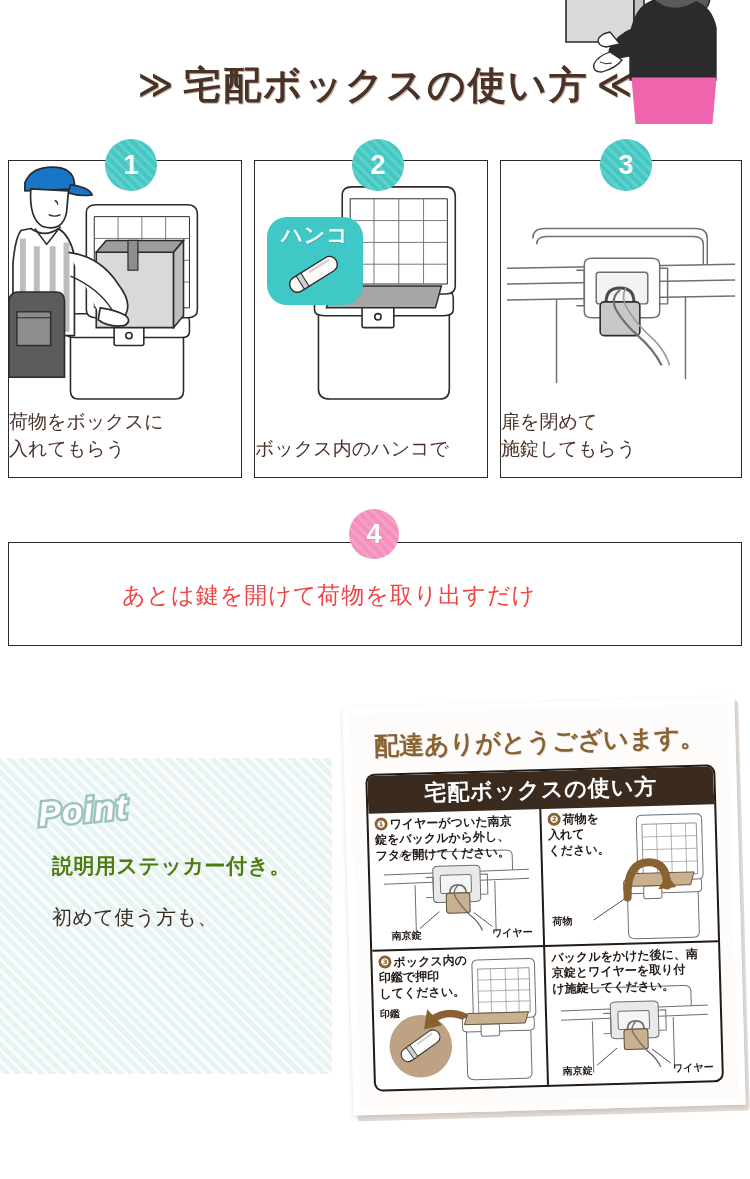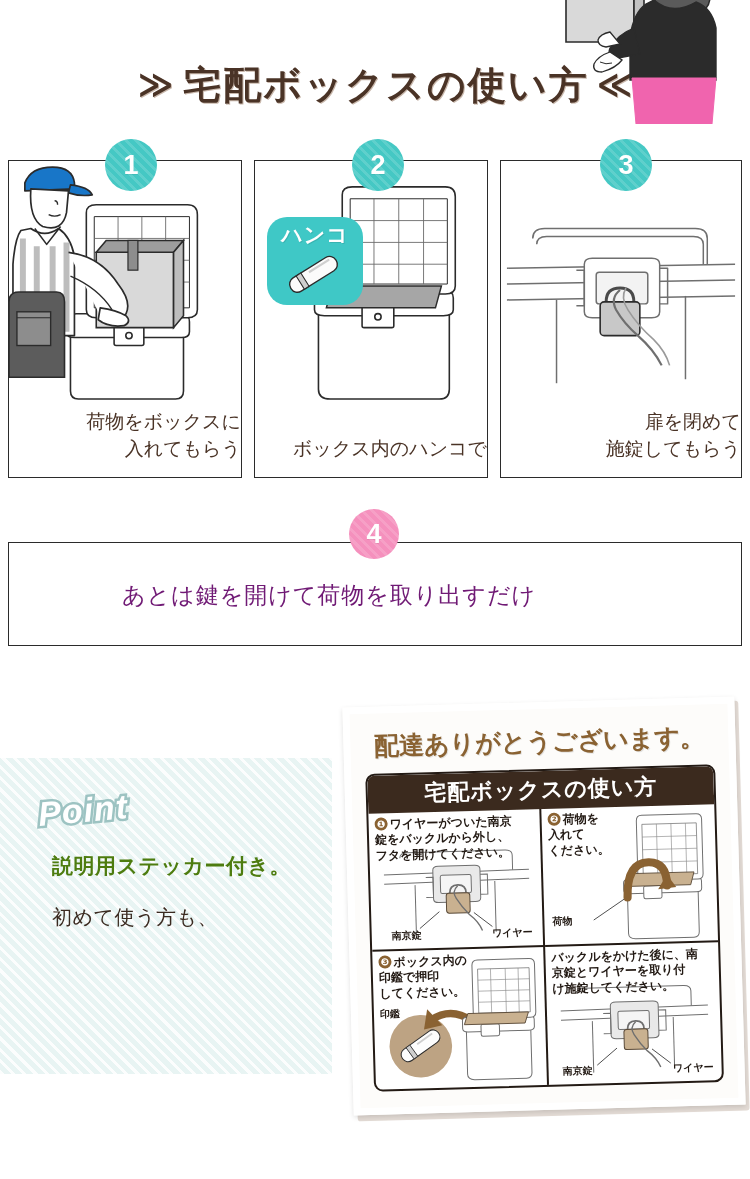--- a/index.html
+++ b/index.html
@@ -51,21 +51,21 @@
   }
   .badge.teal{background-color:#45c8c4;}
   .badge.pink{background-color:#f590bd;}
   .badge.b1{left:105px;top:139px;}
   .badge.b2{left:352px;top:139px;}
   .badge.b3{left:600px;top:139px;}
   .badge.b4{left:349px;top:509px;width:50px;height:50px;}
 
   .cap{
     position:absolute;left:0;right:0;bottom:14px;
-    text-align:right;font-size:19px;line-height:1.42;
+    text-align:left;font-size:19px;line-height:1.42;
     color:#4a3326;
   }
 
   
   .art{position:absolute;left:0;top:0;right:0;bottom:60px;}
   .art svg{width:100%;height:100%;display:block;}
 
   
   .hanko{
     position:absolute;left:12px;top:56px;width:96px;height:88px;
@@ -78,21 +78,21 @@
   }
 
   
   .step4{
     position:absolute;left:8px;top:542px;width:734px;height:104px;
     border:1.5px solid #2b2b2b;background:#fff;box-sizing:border-box;
   }
   .step4-text{
     position:absolute;left:40px;top:0;width:560px;height:104px;
     display:flex;align-items:center;justify-content:center;
-    font-size:23px;color:#701a75;letter-spacing:1px;
+    font-size:23px;color:#ef4444;letter-spacing:1px;
   }
   .woman-wrap{position:absolute;left:560px;top:-68px;width:190px;height:192px;z-index:5;}
 
   
   .point-bg{
     position:absolute;left:0;top:758px;width:332px;height:316px;
     background-color:#e8f4f3;
     background-image:repeating-linear-gradient(45deg,
       rgba(255,255,255,.85) 0 3px, rgba(255,255,255,0) 3px 8px);
   }

